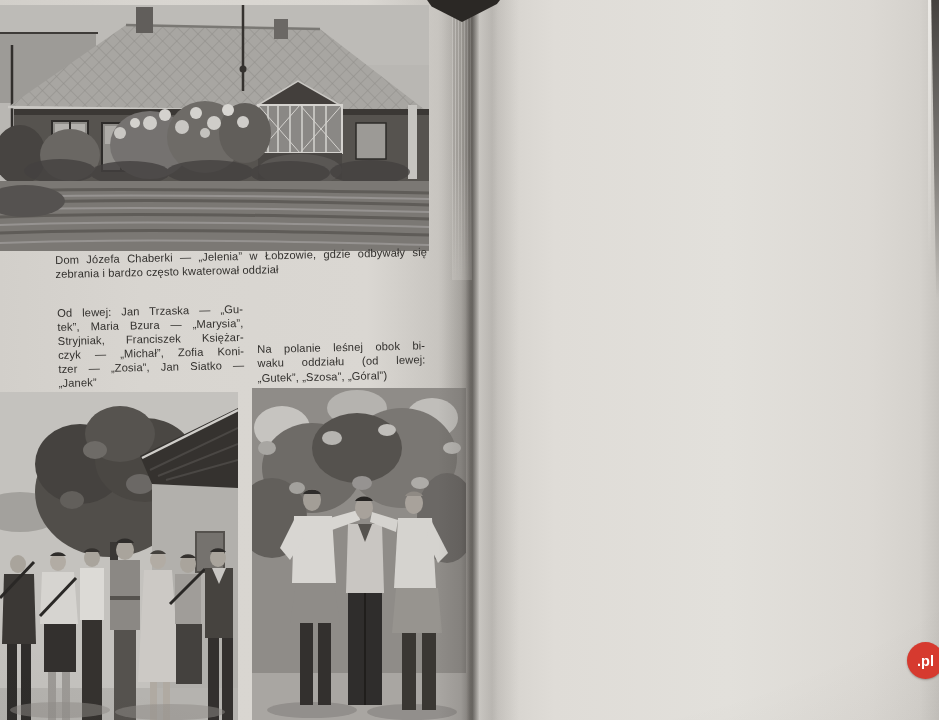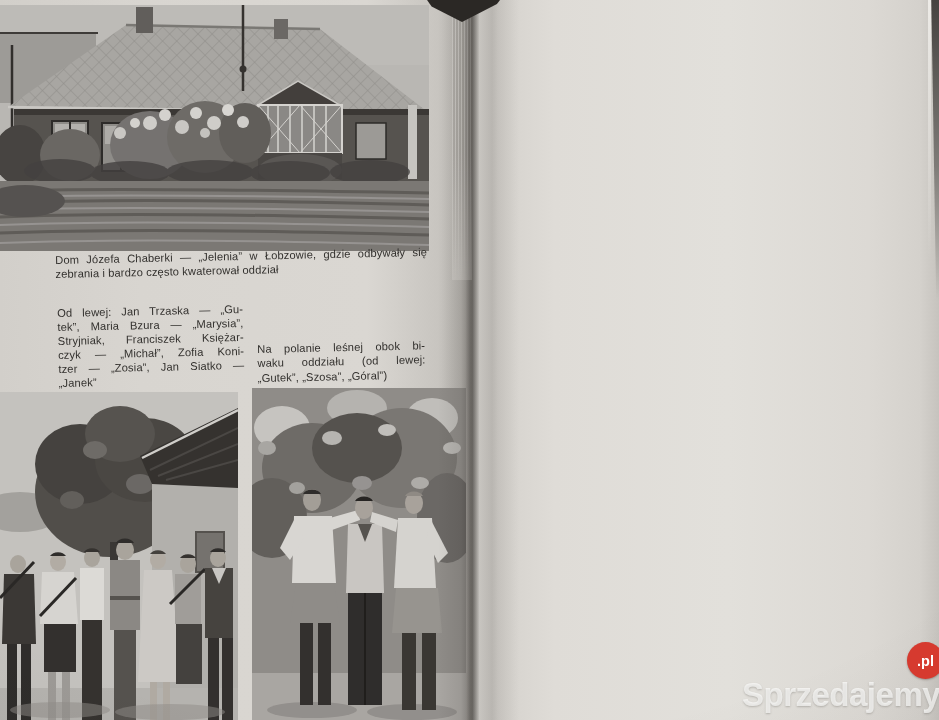--- a/index.html
+++ b/index.html
@@ -294,19 +294,18 @@
   </div>
 
   <div class="page-stack"></div>
   <div class="gutter"></div>
   <div class="top-wedge"></div>
   <div class="corner-tr"></div>
   <div class="edge-hl"></div>
   <div class="vignette"></div>
 
   <div class="watermark">
-    <span class="wm-text">Sprzedajemy</span>
     <span class="wm-badge">
       <span>.pl</span>
     </span>
   </div>
 
 </div>
 
 </body></html>

